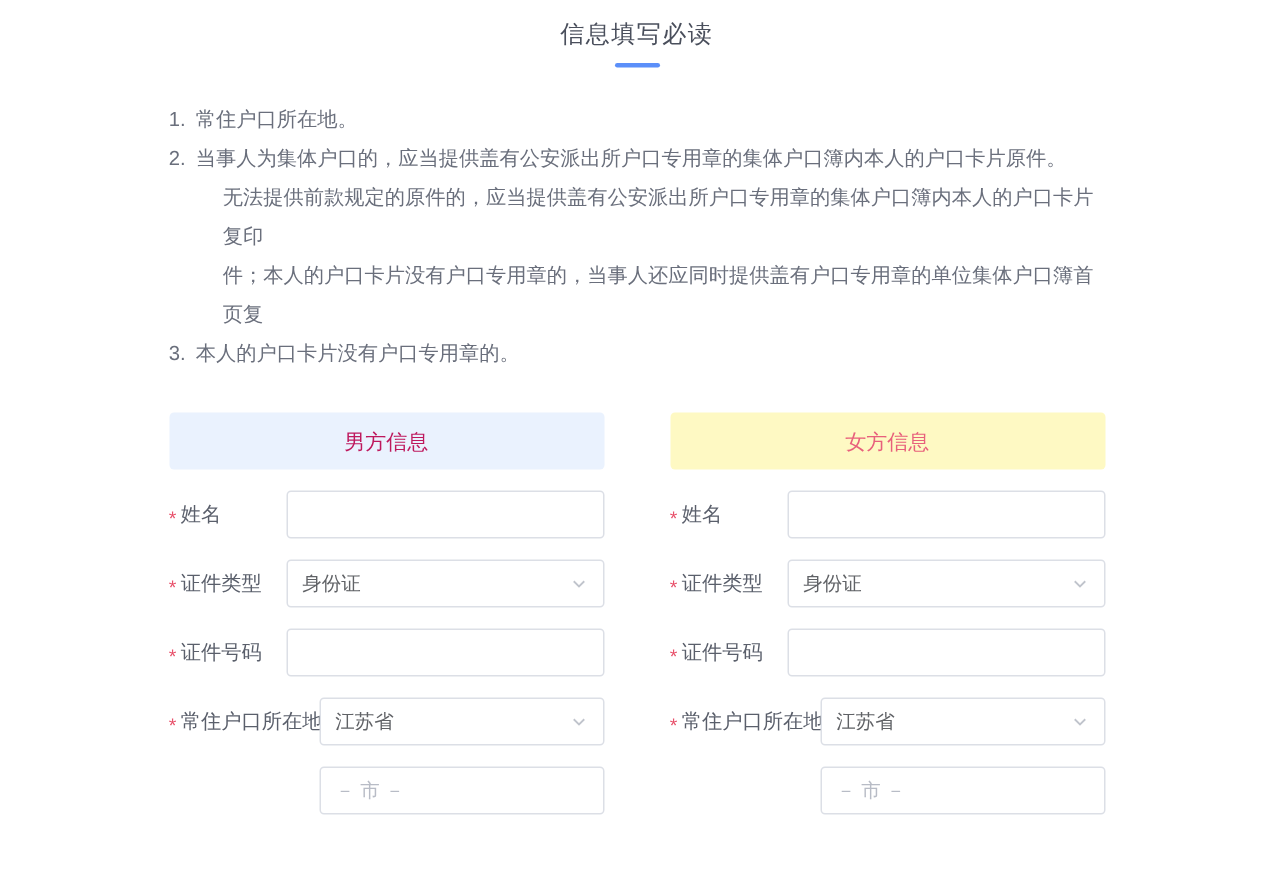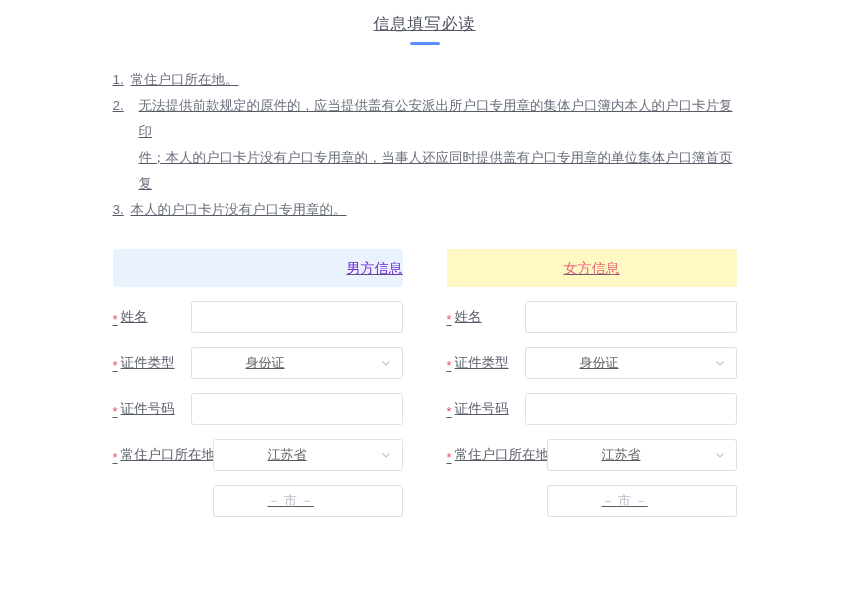--- a/index.html
+++ b/index.html
@@ -12,21 +12,20 @@
     background: #ffffff;
     font-family: "Liberation Sans", sans-serif;
     color: #555a66;
     overflow: hidden;
   }
   .page {
     position: relative;
     width: 849px;
     height: 437px;
     box-sizing: border-box;
-    text-decoration: underline;
   }
   
   .title-wrap {
     text-align: center;
     padding-top: 12px;
   }
   .page-title {
     font-size: 16px;
     color: #4a4f5c;
     letter-spacing: 1px;
@@ -55,43 +54,42 @@
   .notice-num {
     width: 18px;
     flex: 0 0 18px;
     text-align: left;
     color: #6a6f7c;
   }
   .notice-body {
     flex: 1 1 auto;
   }
   .notice-sub {
-    margin-left: 8px;
+    margin-left: 18px;
   }
   
   .forms {
     margin: 26px auto 0 auto;
     width: 624px;
     display: flex;
     justify-content: space-between;
   }
   .col {
     width: 290px;
   }
   .col-header {
     height: 38px;
     line-height: 38px;
     text-align: center;
     font-size: 14px;
     border-radius: 3px;
   }
   .col-header.male {
     background: #eaf2fe;
-    color: #6d28d9;
-    text-align: right;
+    color: #be185d;
   }
   .col-header.female {
     background: #fef9c3;
     color: #e8607c;
   }
   
   .field-row {
     display: flex;
     align-items: center;
     margin-top: 14px;
@@ -136,21 +134,20 @@
     align-items: center;
     position: relative;
   }
   input.control {
     outline: none;
     font-family: "Liberation Sans", sans-serif;
   }
   .select .val {
     flex: 1 1 auto;
     color: #606266;
-    margin-left: 44px;
   }
   .select .val.placeholder {
     color: #b8bcc6;
   }
   .caret {
     width: 12px;
     height: 12px;
     flex: 0 0 12px;
     color: #c0c4cc;
     display: inline-block;
@@ -178,20 +175,21 @@
     <div class="notice-item">
       <div class="notice-num">1.</div>
       <div class="notice-body">
         <div>常住户口所在地。</div>
       </div>
     </div>
 
     <div class="notice-item">
       <div class="notice-num">2.</div>
       <div class="notice-body">
+        <div>当事人为集体户口的，应当提供盖有公安派出所户口专用章的集体户口簿内本人的户口卡片原件。</div>
         <div class="notice-sub">无法提供前款规定的原件的，应当提供盖有公安派出所户口专用章的集体户口簿内本人的户口卡片复印</div>
         <div class="notice-sub">件；本人的户口卡片没有户口专用章的，当事人还应同时提供盖有户口专用章的单位集体户口簿首页复</div>
       </div>
     </div>
 
     <div class="notice-item">
       <div class="notice-num">3.</div>
       <div class="notice-body">
         <div>本人的户口卡片没有户口专用章的。</div>
       </div>

